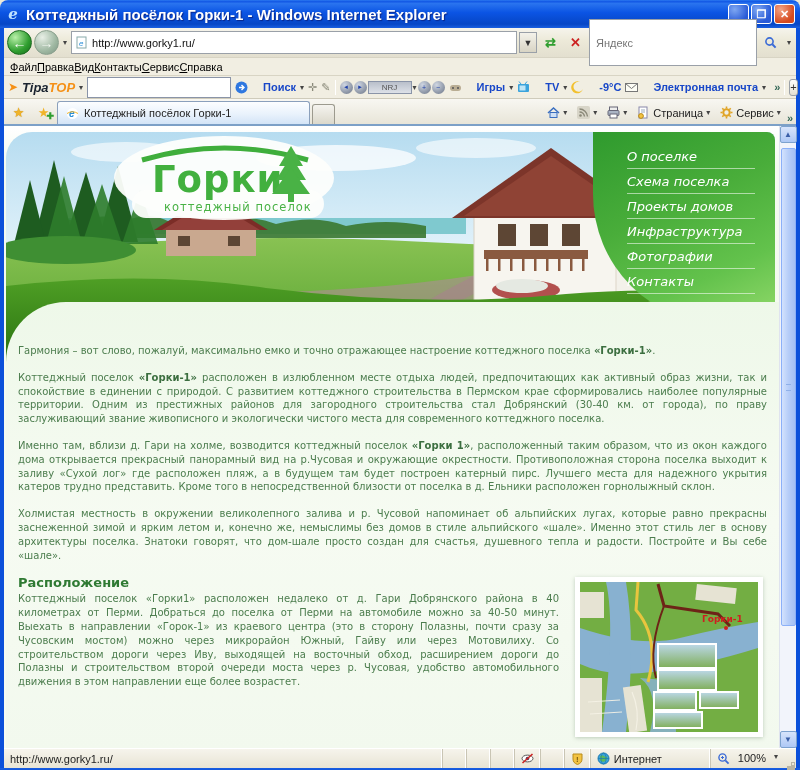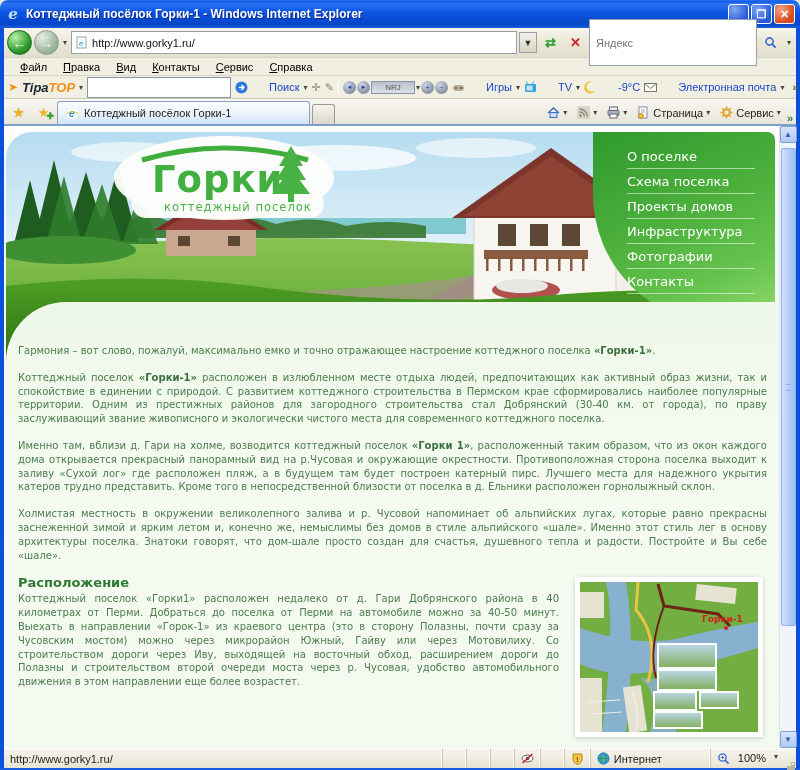--- a/index.html
+++ b/index.html
@@ -1,20 +1,20 @@
 <!DOCTYPE html>
 <html><head>
 <meta charset="utf-8">
 <style>
   html,body{margin:0;padding:0;background:#fff;font-family:"Liberation Sans",sans-serif;}
   .window{width:800px;height:770px;position:relative;box-sizing:border-box;background:#ece9d8;overflow:hidden;}
   
   .titlebar{height:28px;border-radius:8px 8px 0 0;display:flex;align-items:center;padding:0 5px;
     background:linear-gradient(180deg,#2b79f0 0%,#1257e5 6%,#2a74ef 12%,#0b54e4 45%,#0646c6 86%,#1a5fe0 100%);}
-  .titlebar .ttl{color:#fff;font-weight:bold;font-size:12px;text-shadow:1px 1px 1px #09268a;flex:1;margin-left:5px;
+  .titlebar .ttl{color:#fff;font-weight:bold;font-size:15px;text-shadow:1px 1px 1px #09268a;flex:1;margin-left:5px;
     white-space:nowrap;overflow:hidden;}
   .winbtn{width:21px;height:20px;border-radius:3px;margin-left:2px;display:flex;align-items:center;justify-content:center;
     color:#fff;font-size:11px;font-weight:bold;border:1px solid #fff;box-sizing:border-box;
     background:radial-gradient(circle at 30% 25%,#7ea7f2,#2a5bd7 70%);}
   .winbtn.close{background:radial-gradient(circle at 30% 25%,#f3a486,#d64a1e 70%);}
   .ie-e{display:inline-block;width:16px;height:16px;font-family:"DejaVu Serif",serif;font-style:italic;font-weight:bold;
     color:#bfe3ff;font-size:15px;line-height:16px;text-align:center;}
   
   .frame{border-left:4px solid #0b50da;border-right:4px solid #0b50da;width:800px;box-sizing:border-box;}
   .row{background:linear-gradient(180deg,#f6f4ec,#ece9d8 45%,#e3dfcf);}
@@ -29,31 +29,31 @@
   .addr .txt{font-size:11px;color:#111;}
   .combo-dd{width:18px;height:21px;background:linear-gradient(180deg,#f4f2ea,#d8d4c4);border:1px solid #9aa0a8;
     display:flex;align-items:center;justify-content:center;font-size:9px;color:#333;box-sizing:border-box;}
   .flatbtn{width:23px;height:22px;display:flex;align-items:center;justify-content:center;font-size:13px;border-radius:2px;}
   .refresh{color:#2f9e2f;font-weight:bold;}
   .stop{color:#cc2222;font-weight:bold;}
   .searchbox{width:158px;height:21px;background:#fff;border:1px solid #9aa0a8;display:flex;align-items:center;padding:12px 4px;}
   .searchbox input{border:none;outline:none;width:100%;font-size:11px;font-family:"Liberation Sans",sans-serif;background:transparent;}
   .magbtn{width:24px;height:22px;display:flex;align-items:center;justify-content:center;}
   
-  .menubar{height:17px;display:flex;align-items:center;padding:0 16px;gap:16px;border-bottom:1px solid #d8d4c4;background:#f1eee2;}
+  .menubar{height:17px;display:flex;align-items:center;padding:0 6px;border-bottom:1px solid #d8d4c4;background:#f1eee2;}
   .menu-item{font-size:11px;color:#000;display:inline-block;}
   .menu-item::first-letter{text-decoration:underline;}
   
   .toolbar{height:22px;display:flex;align-items:center;padding:0 4px;gap:4px;border-bottom:1px solid #cfcbbb;background:#f1eee2;font-size:11px;}
   .brand{font-weight:bold;font-style:italic;font-size:13px;letter-spacing:0;}
   .brand .b1{color:#1b2430;}
   .brand .b2{color:#f59016;}
   .brand-arrow{color:#f59016;font-size:12px;}
   .tb-input{width:138px;height:17px;border:1px solid #8a94a8;background:#fff;}
-  .tb-link{color:#1847c8;font-weight:normal;display:flex;align-items:center;gap:21px;white-space:nowrap;}
+  .tb-link{color:#1847c8;font-weight:bold;display:flex;align-items:center;gap:15px;white-space:nowrap;}
   .tb-ico{font-size:11px;}
   .radio{display:flex;align-items:center;gap:1px;}
   .rbtn{width:13px;height:13px;border-radius:50%;background:radial-gradient(circle at 35% 30%,#cfd6e2,#6a7486);color:#1d3ea8;
     font-size:7px;display:flex;align-items:center;justify-content:center;}
   .rdisp{width:44px;height:13px;background:linear-gradient(180deg,#b9bfca,#dde1e8);border:1px solid #8a94a8;
     font-size:8px;color:#555;display:flex;align-items:center;justify-content:center;box-sizing:border-box;}
   .chev{color:#365;font-size:11px;font-weight:bold;}
   .plusbtn{width:17px;height:17px;border:1px solid #9aa0a8;border-radius:3px;background:linear-gradient(180deg,#fdfdfb,#e2dfd2);
     display:flex;align-items:center;justify-content:center;font-size:11px;color:#333;box-sizing:border-box;}
   .vsep{width:1px;height:15px;background:#c5c1b0;border-right:1px solid #fff;}
@@ -72,21 +72,21 @@
   .cmdbtn{height:21px;display:flex;align-items:center;gap:3px;padding:0 4px;font-size:11px;color:#222;margin-bottom:1px;}
   .ddv{font-size:8px;color:#444;}
   
   .viewport{height:622px;display:flex;background:#fff;}
   .page{width:775px;height:622px;overflow:hidden;background:linear-gradient(180deg,#ffffff 0,#f3faef 40px,#f6fbf2 100%);
     padding-left:2px;box-sizing:border-box;font-family:"DejaVu Sans",sans-serif;}
   .banner{position:relative;width:769px;height:240px;border-radius:26px 8px 0 0;overflow:hidden;margin-top:6px;}
   .banner svg{position:absolute;inset:0;width:100%;height:100%;}
   .sitemenu{position:absolute;top:0;right:0;width:182px;height:192px;
     background:linear-gradient(155deg,#2f9a2e 0%,#49ad3a 40%,#63c24c 72%,#93da6c 100%);
-    border-radius:0 0 0 130px;padding:14px 0 0 34px;box-sizing:border-box;}
+    border-radius:0 0 0 130px;padding:14px 0 0 34px;box-sizing:border-box;font-style:italic;}
   .sitemenu .mi{display:block;color:#fff;font-size:13px;padding:3px 0 4px 0;margin-bottom:2px;width:128px;
     border-bottom:1px solid rgba(255,255,255,.55);cursor:pointer;}
   .content{position:relative;margin-top:-70px;margin-right:0;border-radius:60px 0 0 0;
     background:linear-gradient(180deg,#eef8e9,#f6fbf2 220px,#f2f9ee);min-height:450px;
     padding:42px 12px 20px 12px;box-sizing:border-box;}
   .content p{margin:0 0 13px 0;font-size:10px;line-height:1.38;color:#4c7d4e;text-align:justify;}
   .content b{color:#3c6f40;}
   .loc-h{font-size:13px;font-weight:bold;color:#2f7a33;margin:4px 0 2px 0;}
   .mapwrap{float:right;width:192px;margin:2px 0 6px 16px;text-align:center;}
   .map{width:178px;height:150px;border:5px solid #fff;box-shadow:0 1px 4px rgba(90,120,90,.35);display:block;}

